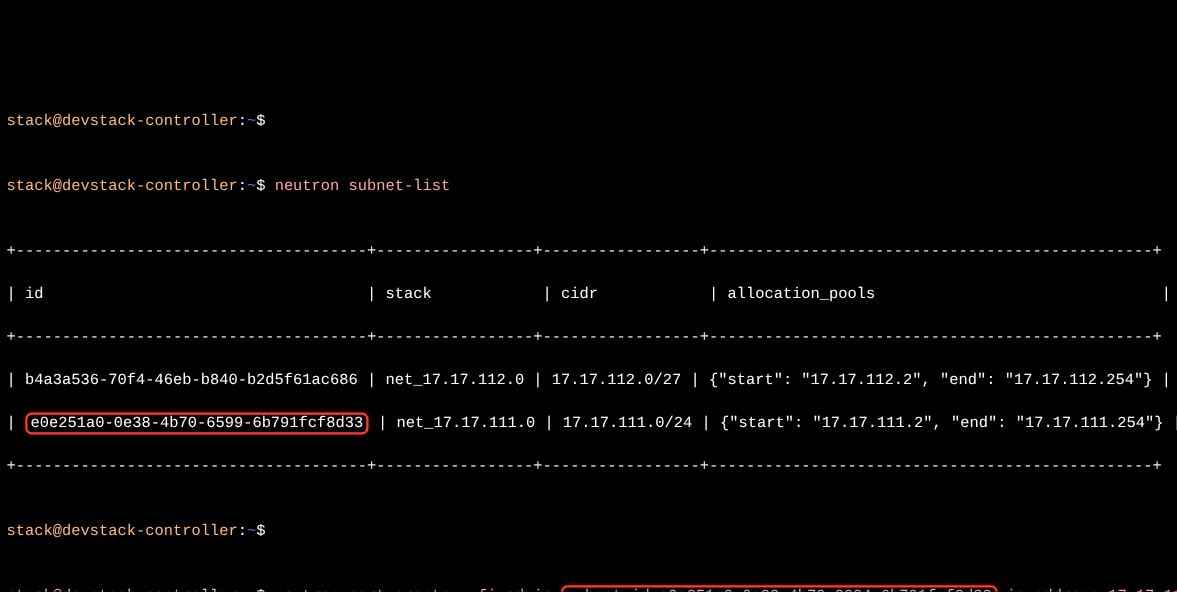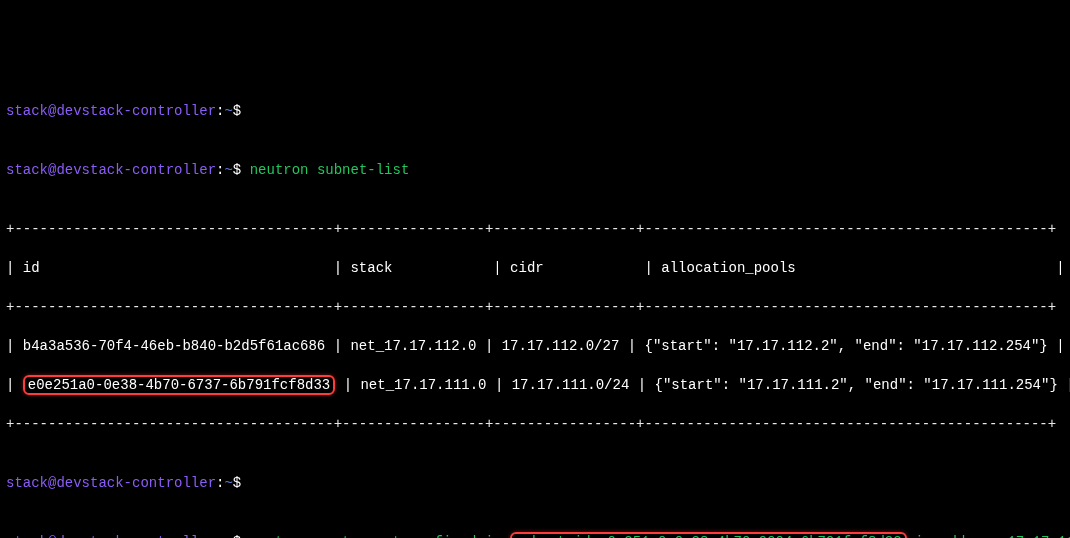--- a/index.html
+++ b/index.html
@@ -8,25 +8,25 @@
     color: #fff;
     font-family: "Courier New", Courier, monospace;
     font-size: 14px;
     line-height: 1.4;
     padding: 4px 6px;
     width: 1070px;
     height: 538px;
     overflow: hidden;
     white-space: pre;
   }
-  .prompt-user { color: #8b5cf6; }
+  .prompt-user { color: #fdba74; }
   .prompt-colon { color: #fff; }
   .prompt-path { color: #5a7fd8; }
   .prompt-dollar { color: #fff; }
-  .cmd { color: #22c55e; }
+  .cmd { color: #fca5a5; }
   .dash { color: #e8e8e8; }
   .row { display: block; }
   .hl {
     border: 2px solid #ff3b3b;
     border-radius: 6px;
     padding: 0 3px;
     box-shadow: 0 0 4px rgba(255,59,59,0.4);
     display: inline;
   }
 </style>
@@ -37,21 +37,21 @@
 
 
 <span class="row"><span class="prompt-user">stack@devstack-controller</span><span class="prompt-colon">:</span><span class="prompt-path">~</span><span class="prompt-dollar">$</span></span>
 
 <span class="row"><span class="prompt-user">stack@devstack-controller</span><span class="prompt-colon">:</span><span class="prompt-path">~</span><span class="prompt-dollar">$</span><span class="cmd"> </span><span class="cmd">neutron subnet-list</span></span>
 
 <span class="row dash">+--------------------------------------+-----------------+-----------------+------------------------------------------------+</span>
 <span class="row">| id                                   | stack            | cidr            | allocation_pools                               |</span>
 <span class="row dash">+--------------------------------------+-----------------+-----------------+------------------------------------------------+</span>
 <span class="row">| b4a3a536-70f4-46eb-b840-b2d5f61ac686 | net_17.17.112.0 | 17.17.112.0/27 | {"start": "17.17.112.2", "end": "17.17.112.254"} |</span>
-<span class="row"><span>| </span><span class="hl">e0e251a0-0e38-4b70-6737-6b791fcf8d33</span><span> | net_17.17.111.0 | 17.17.111.0/24 | {"start": "17.17.111.2", "end": "17.17.111.254"} |</span></span>
+<span class="row"><span>| </span><span class="hl">e0e251a0-0e38-4b70-6599-6b791fcf8d33</span><span> | net_17.17.111.0 | 17.17.111.0/24 | {"start": "17.17.111.2", "end": "17.17.111.254"} |</span></span>
 <span class="row dash">+--------------------------------------+-----------------+-----------------+------------------------------------------------+</span>
 
 <span class="row"><span class="prompt-user">stack@devstack-controller</span><span class="prompt-colon">:</span><span class="prompt-path">~</span><span class="prompt-dollar">$</span></span>
 
 <span class="row"><span class="prompt-user">stack@devstack-controller</span><span class="prompt-colon">:</span><span class="prompt-path">~</span><span class="prompt-dollar">$</span><span class="cmd"> </span><span class="cmd">neutron port-create --fixed-ip </span><span class="hl cmd">subnet_id=e0e251a0-0e38-4b70-9904-6b791fcf8d33</span><span class="cmd">,ip_address=17.17.111.</span></span>
 
 
 
 
 

